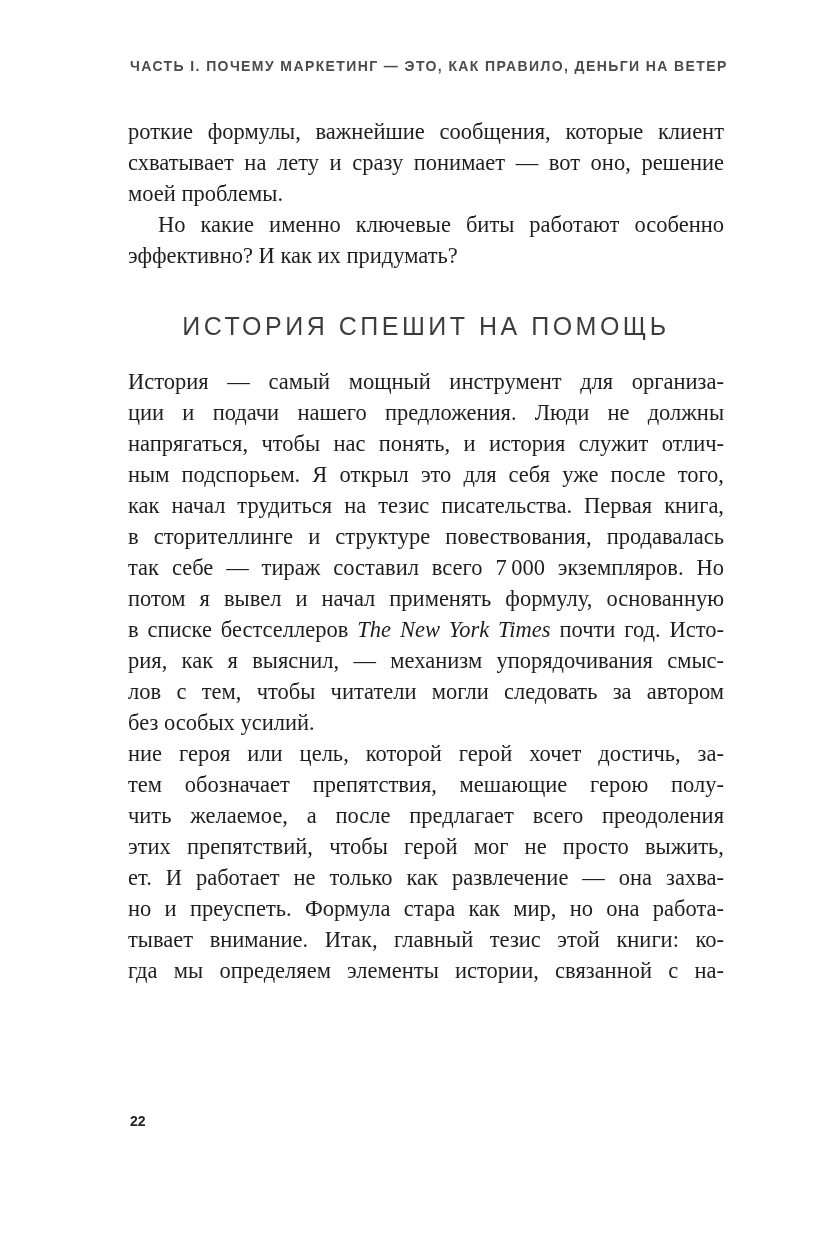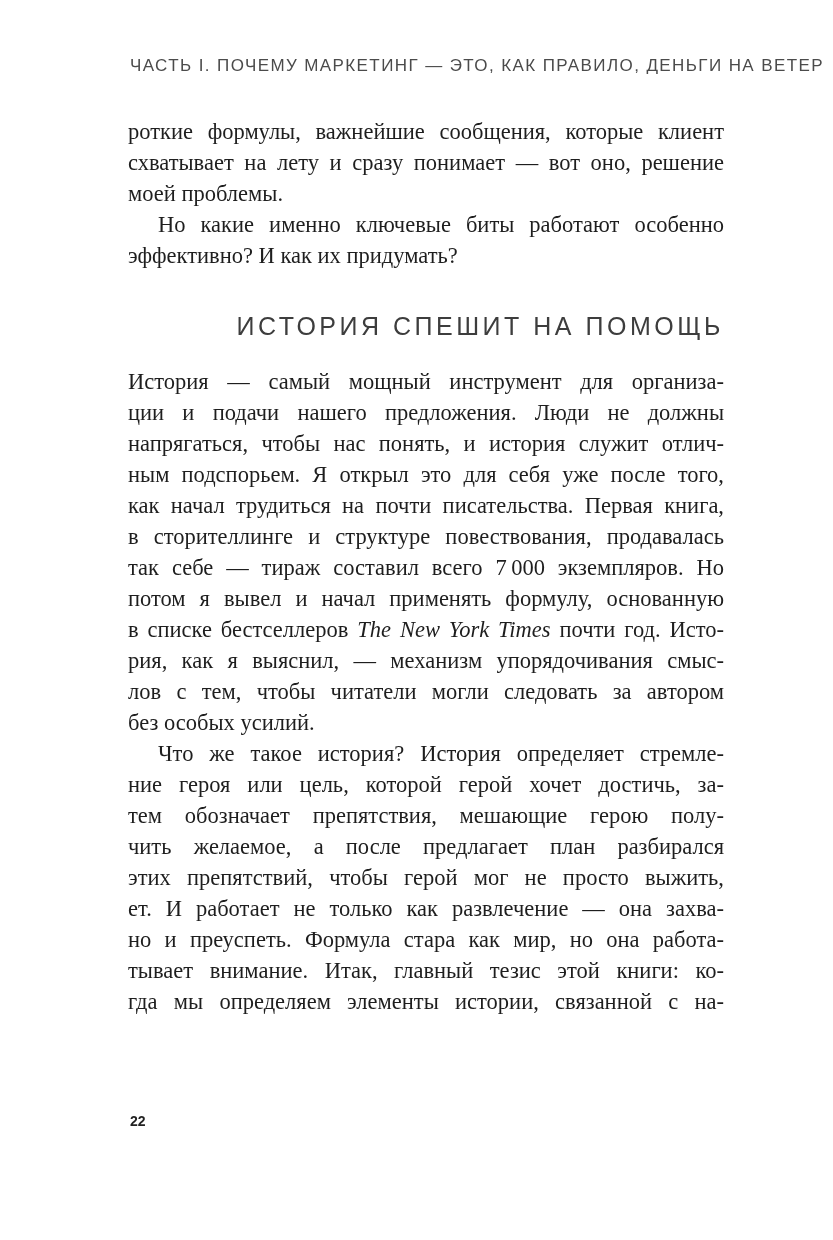--- a/index.html
+++ b/index.html
@@ -12,23 +12,23 @@
     width: 833px;
     height: 1240px;
     background: var(--page-bg, #ffffff);
     overflow: hidden;
   }
   .running-head {
     position: absolute;
     left: 130px;
     top: 56px;
     font-family: "Liberation Sans", sans-serif;
-    font-size: 17px;
+    font-size: 14px;
     line-height: 20px;
-    font-weight: 400;
+    font-weight: 700;
     letter-spacing: 1.4px;
     color: var(--running-head, #4b4b4b);
     white-space: nowrap;
   }
   .text-column {
     position: absolute;
     left: 128px;
     top: 116px;
     width: 596px;
   }
@@ -48,21 +48,21 @@
     -moz-text-align-last: left;
   }
   .line.indent {
     text-indent: 30px;
   }
   .it {
     font-style: italic;
   }
   .section-heading {
     margin: 40px 0 25px 0;
-    text-align: right;
+    text-align: center;
     font-family: "Liberation Sans", sans-serif;
     font-size: 25px;
     line-height: 30px;
     font-weight: 400;
     letter-spacing: 3.5px;
     color: var(--heading, #3d3d3d);
     white-space: nowrap;
   }
   .page-number {
     position: absolute;
@@ -84,32 +84,31 @@
       <div class="line">роткие формулы, важнейшие сообщения, которые клиент</div>
       <div class="line">схватывает на лету и сразу понимает — вот оно, решение</div>
       <div class="line end">моей проблемы.</div>
       <div class="line indent">Но какие именно ключевые биты работают особенно</div>
       <div class="line end">эффективно? И как их придумать?</div>
       <div class="section-heading">ИСТОРИЯ СПЕШИТ НА ПОМОЩЬ</div>
       <div class="line">История — самый мощный инструмент для организа-</div>
       <div class="line">ции и подачи нашего предложения. Люди не должны</div>
       <div class="line">напрягаться, чтобы нас понять, и история служит отлич-</div>
       <div class="line">ным подспорьем. Я открыл это для себя уже после того,</div>
-      <div class="line">как начал трудиться на почти писательства. Первая книга,</div>
+      <div class="line">как начал трудиться на тезис писательства. Первая книга,</div>
       <div class="line">в сторителлинге и структуре повествования, продавалась</div>
       <div class="line">так себе — тираж составил всего 7 000 экземпляров. Но</div>
       <div class="line">потом я вывел и начал применять формулу, основанную</div>
       <div class="line">в списке бестселлеров <span class="it">The New York Times</span> почти год. Исто-</div>
       <div class="line">рия, как я выяснил, — механизм упорядочивания смыс-</div>
       <div class="line">лов с тем, чтобы читатели могли следовать за автором</div>
       <div class="line end">без особых усилий.</div>
-      <div class="line indent">Что же такое история? История определяет стремле-</div>
       <div class="line">ние героя или цель, которой герой хочет достичь, за-</div>
       <div class="line">тем обозначает препятствия, мешающие герою полу-</div>
-      <div class="line">чить желаемое, а после предлагает план разбирался</div>
+      <div class="line">чить желаемое, а после предлагает всего преодоления</div>
       <div class="line">этих препятствий, чтобы герой мог не просто выжить,</div>
       <div class="line">ет. И работает не только как развлечение — она захва-</div>
       <div class="line">но и преуспеть. Формула стара как мир, но она работа-</div>
       <div class="line">тывает внимание. Итак, главный тезис этой книги: ко-</div>
       <div class="line">гда мы определяем элементы истории, связанной с на-</div>
     </div>
 
   <div class="page-number">22</div>
 </div>
 

